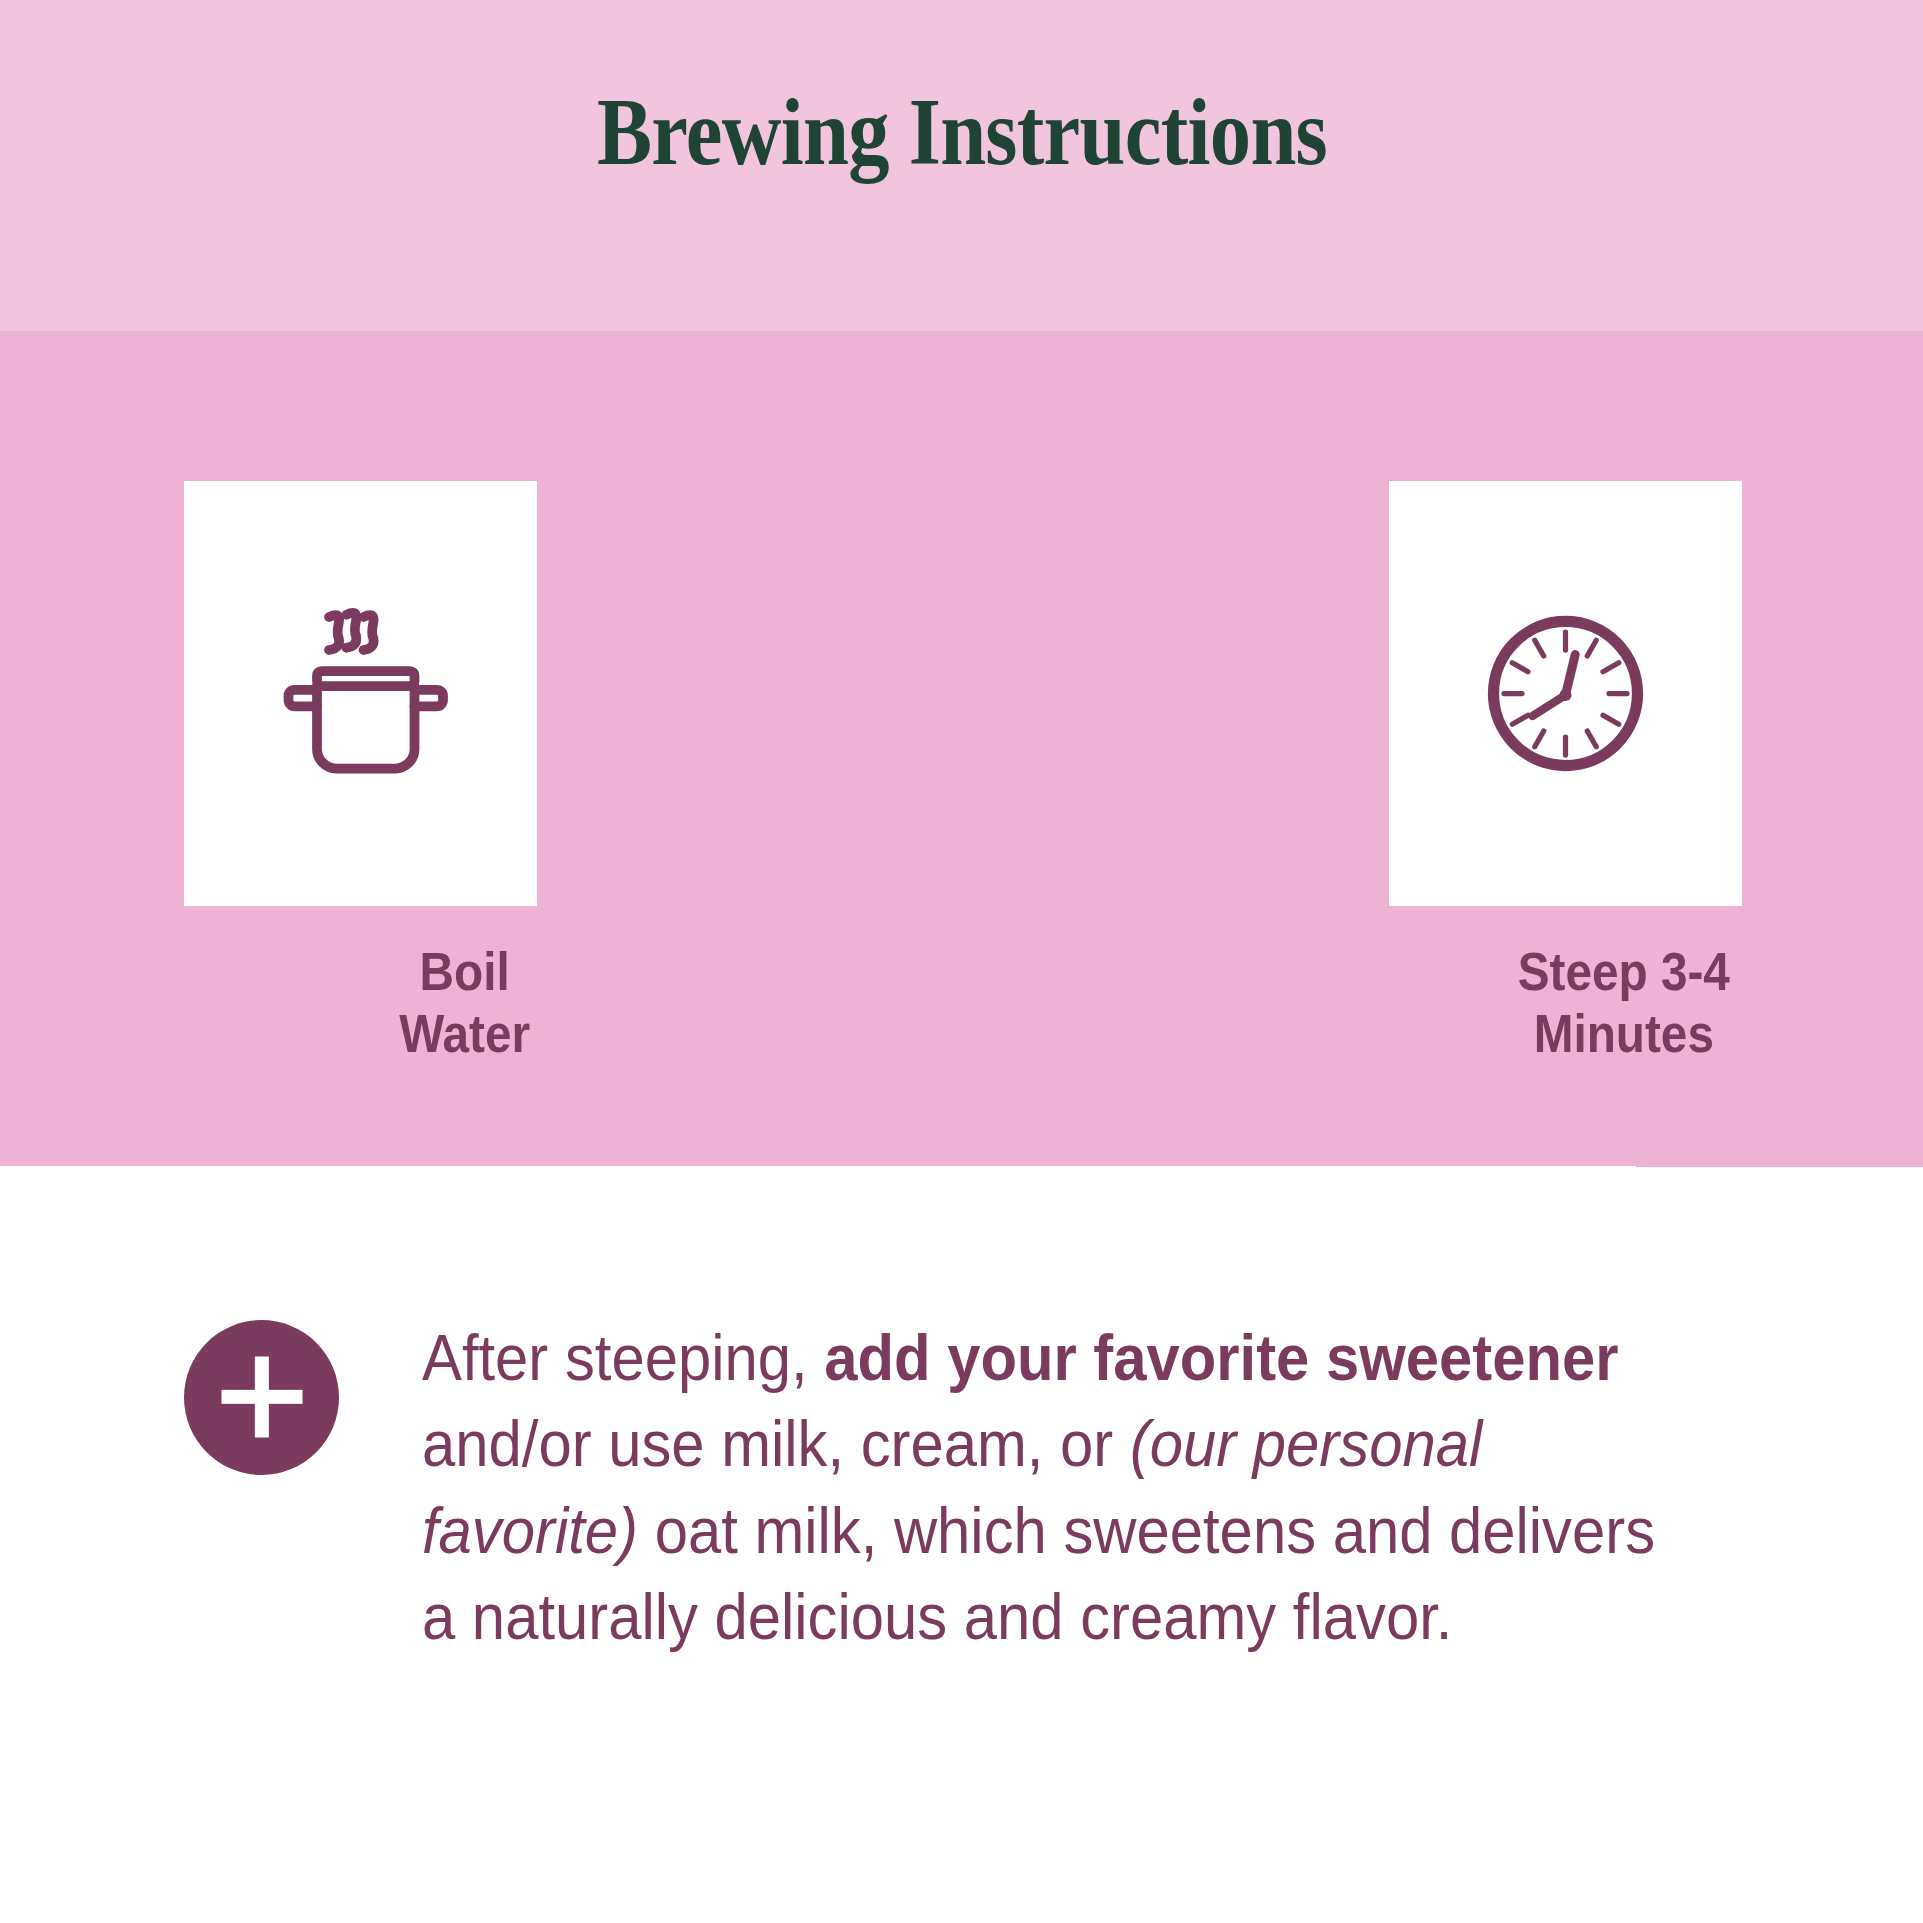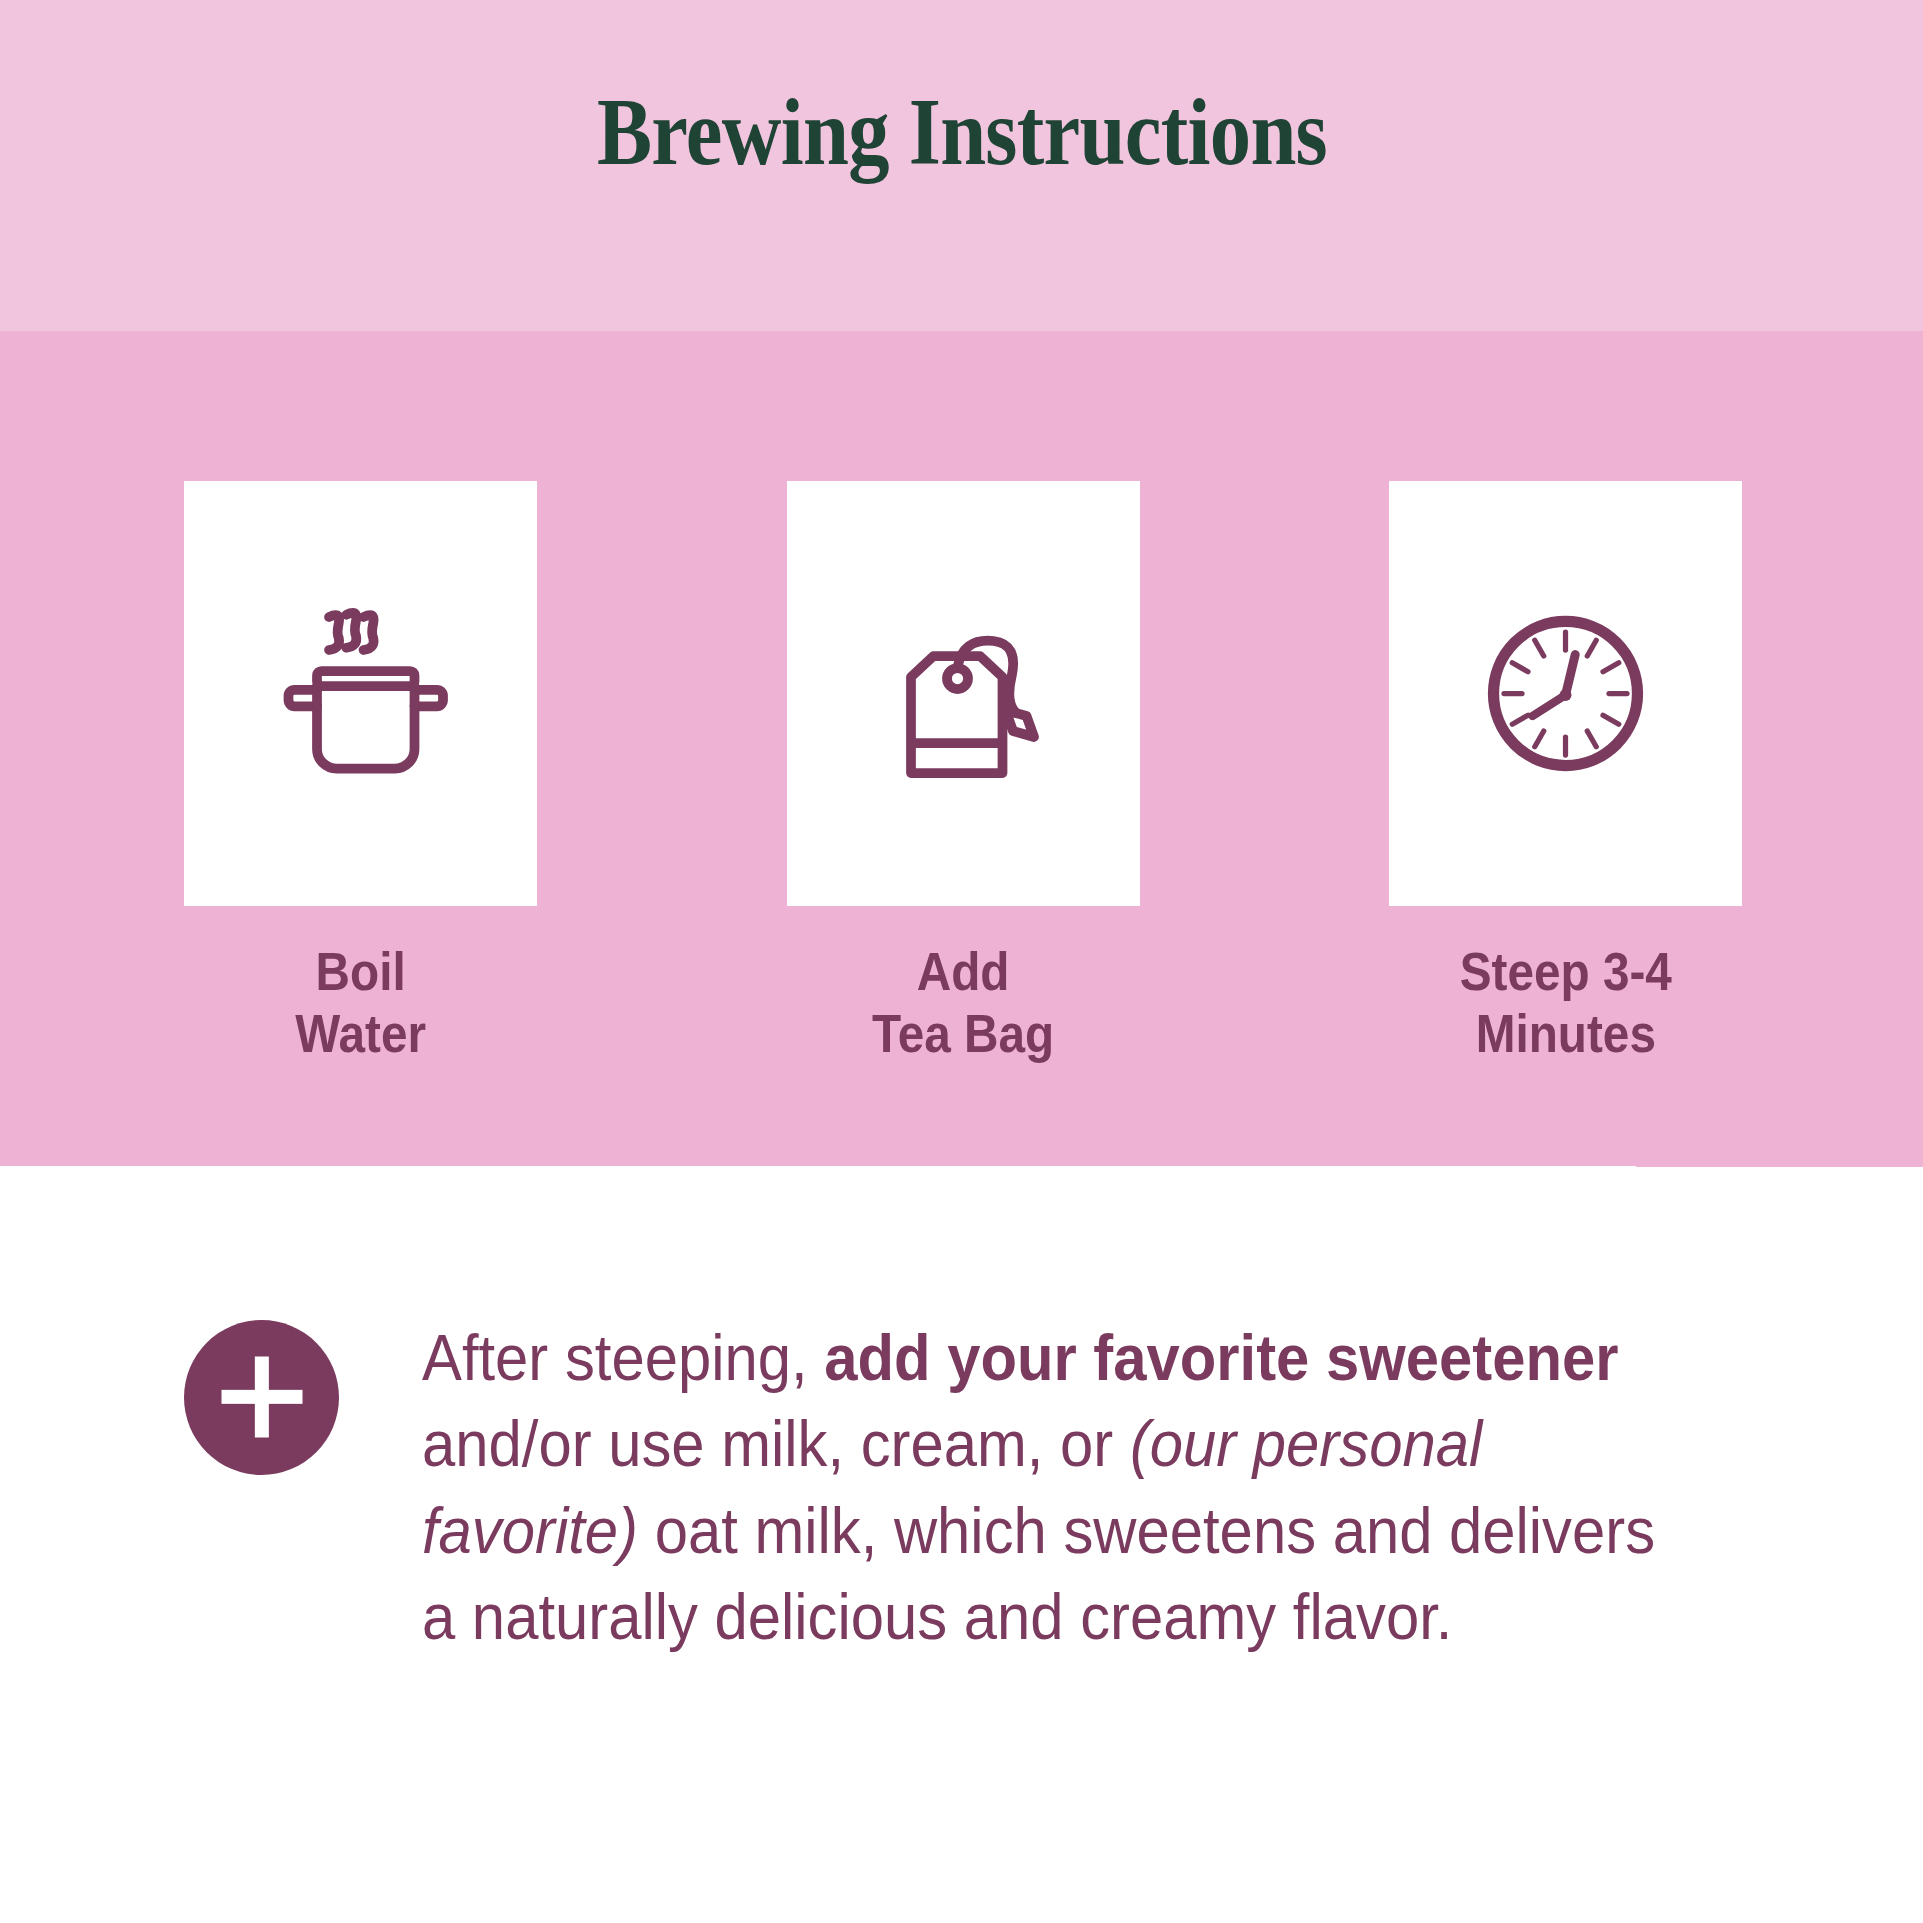--- a/index.html
+++ b/index.html
@@ -65,21 +65,21 @@
     width: 1558px;
     display: flex;
     justify-content: space-between;
     align-items: flex-start;
   }
 
   .step {
     width: 353px;
     display: flex;
     flex-direction: column;
-    align-items: center;
+    align-items: flex-end;
   }
 
   .step-card {
     width: 353px;
     height: 425px;
     background: #ffffff;
     display: flex;
     align-items: center;
     justify-content: center;
   }
@@ -186,40 +186,20 @@
               <path d="M222 145 h30 a8 8 0 0 1 8 8 v6 a8 8 0 0 1 -8 8 h-30"></path>
 
               <path d="M92 140 v84 a26 26 0 0 0 26 26 h78 a26 26 0 0 0 26 -26 v-84"></path>
             </g>
           </svg>
         </div>
         <div class="step-label">Boil
 Water</div>
       </div>
 
-      <div class="step">
-        <div class="step-card">
-          <svg class="step-icon" width="225" height="225" viewBox="0 0 300 300">
-            <g fill="none" stroke="#7b3b5e" stroke-width="13" stroke-linecap="round" stroke-linejoin="round">
-
-              <path d="M80 128 l30 -28 h62 l30 28 v128 h-122 z"></path>
-
-              <circle cx="142" cy="130" r="14"></circle>
-
-              <path d="M82 216 h118"></path>
-
-              <path d="M142 116 q6 -40 48 -36 q34 4 24 48 q-8 34 6 48"></path>
-
-              <path d="M206 172 l28 8 l10 28 l-28 -8 z"></path>
-            </g>
-          </svg>
-        </div>
-        <div class="step-label">Add
-Tea Bag</div>
-      </div>
 
       <div class="step">
         <div class="step-card">
           <svg class="step-icon" width="225" height="225" viewBox="0 0 300 300">
             <g stroke="#7b3b5e" fill="none" stroke-linecap="round">
               <circle cx="150" cy="150" r="96" stroke-width="15"></circle>
 
               <g stroke-width="7">
                 <line x1="150" y1="68" x2="150" y2="92"></line>
                 <line x1="191" y1="79" x2="179" y2="100"></line>

